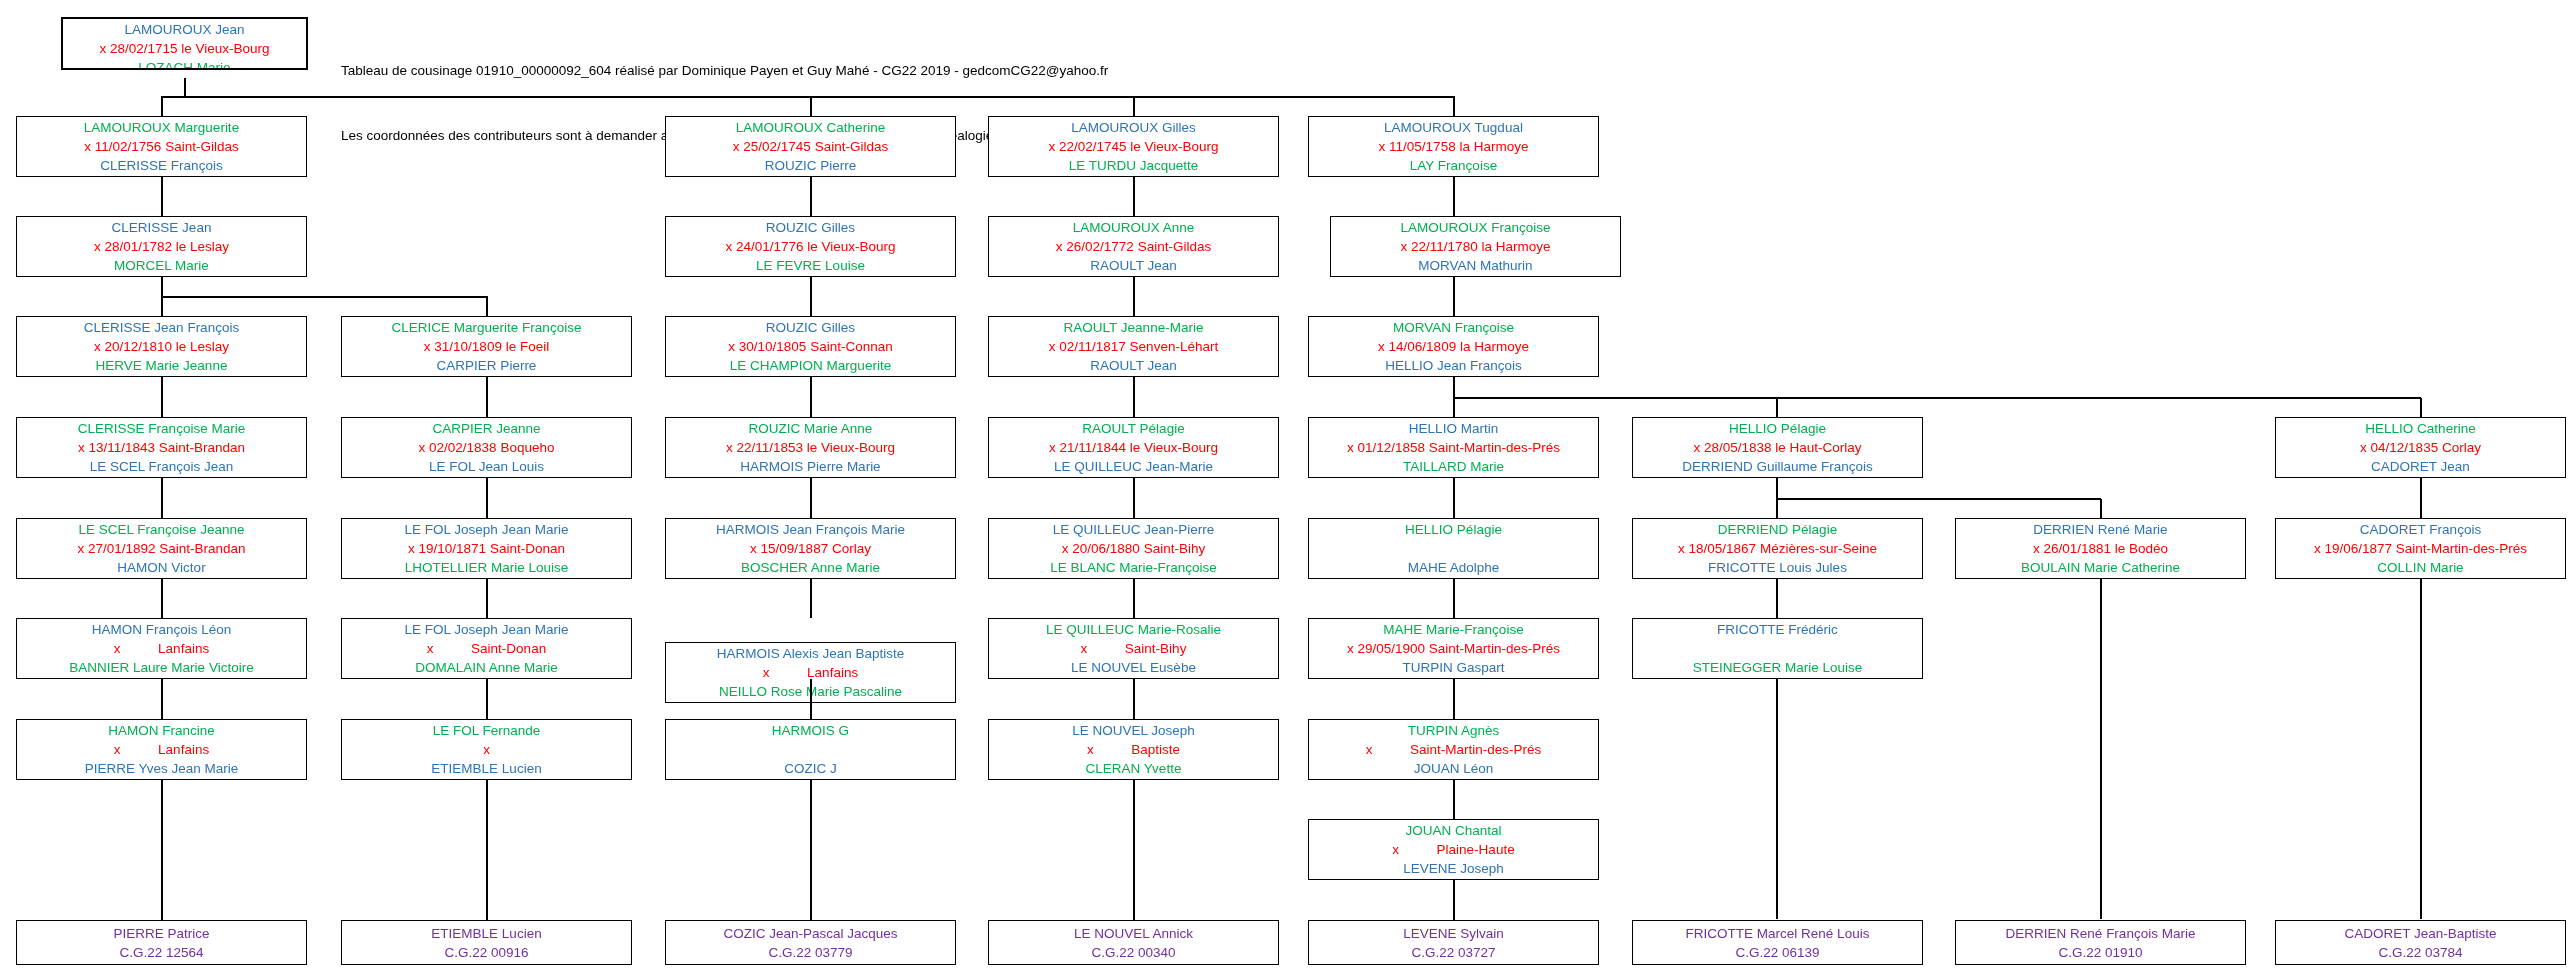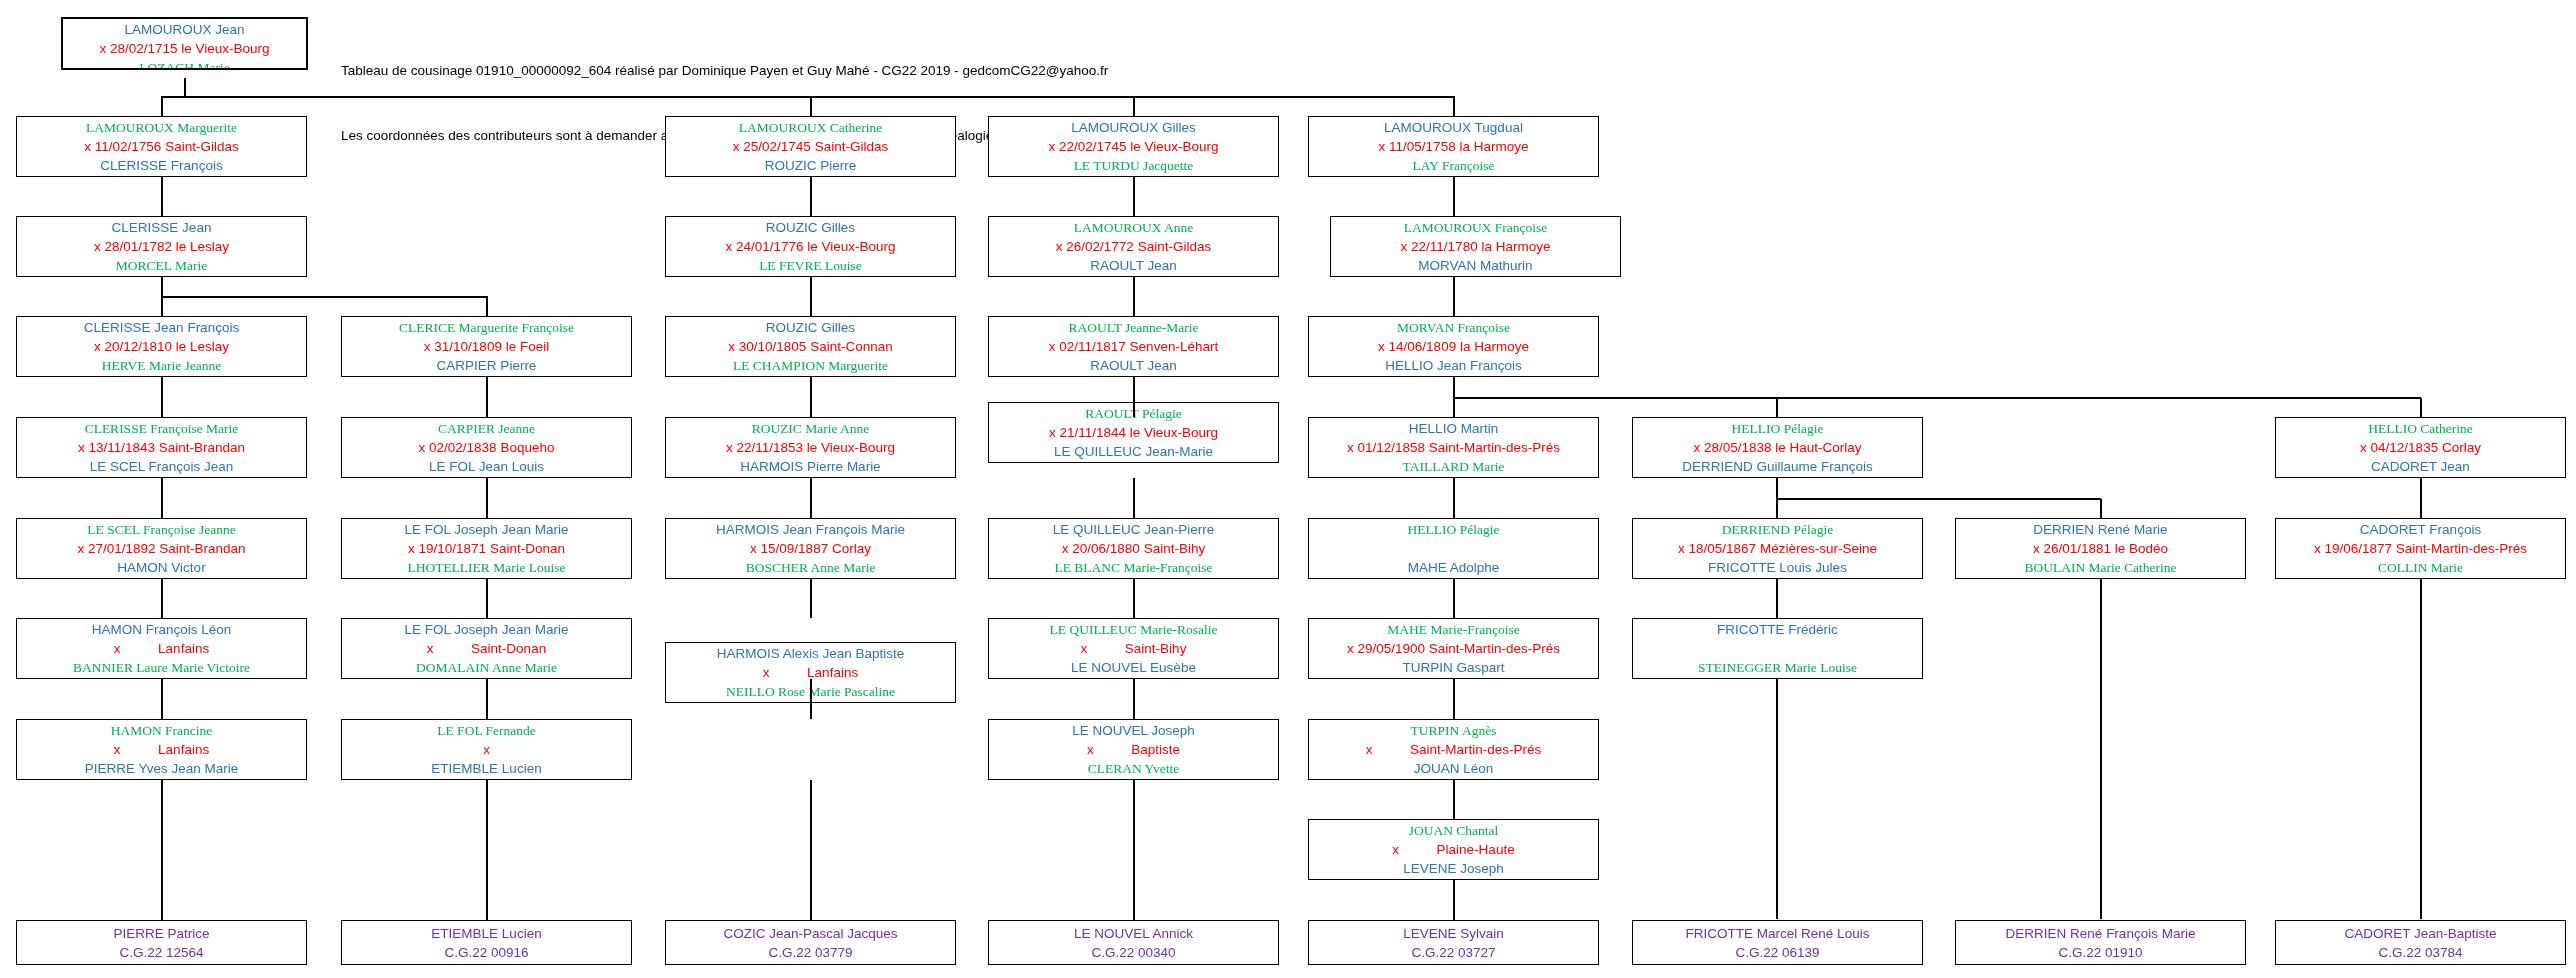--- a/index.html
+++ b/index.html
@@ -13,21 +13,21 @@
     font-size:13.5px;line-height:20px;white-space:pre;
   }
   .hdr .h2{margin-top:5px;}
   .box{
     position:absolute;background:#fff;border:1px solid #000;
     box-sizing:border-box;text-align:center;padding-top:1px;overflow:hidden;
   }
   .box.thick{border-width:2px;}
   .line{height:19px;line-height:19px;font-size:13.5px;white-space:pre;}
   .t-h{color:var(--c-male,#2E74B5);}
-  .t-f{color:var(--c-female,#00B050);font-family:Liberation Serif, serif;}
+  .t-f{color:var(--c-female,#00B050);}
   .t-m{color:var(--c-marriage,#FF0000);}
   .t-c{color:var(--c-contrib,#7030A0);}
   .ln{position:absolute;background:#000;}
 </style>
 </head>
 <body>
 
 <div id="canvas">
   <div class="hdr">
     <div class="h1">Tableau de cousinage 01910_00000092_604 réalisé par Dominique Payen et Guy Mahé - CG22 2019 - gedcomCG22@yahoo.fr</div>
@@ -112,21 +112,21 @@
     <div class="box" style="left: 341px; top: 417px; width: 291px; height: 61px;">
       <div class="line t-f">CARPIER Jeanne</div>
       <div class="line t-m">x 02/02/1838 Boqueho</div>
       <div class="line t-h">LE FOL Jean Louis</div>
     </div>
     <div class="box" style="left: 665px; top: 417px; width: 291px; height: 61px;">
       <div class="line t-f">ROUZIC Marie Anne</div>
       <div class="line t-m">x 22/11/1853 le Vieux-Bourg</div>
       <div class="line t-h">HARMOIS Pierre Marie</div>
     </div>
-    <div class="box" style="left: 988px; top: 402px; width: 291px; height: 61px;">
+    <div class="box" style="left: 988px; top: 417px; width: 291px; height: 61px;">
       <div class="line t-f">RAOULT Pélagie</div>
       <div class="line t-m">x 21/11/1844 le Vieux-Bourg</div>
       <div class="line t-h">LE QUILLEUC Jean-Marie</div>
     </div>
     <div class="box" style="left: 1308px; top: 417px; width: 291px; height: 61px;">
       <div class="line t-h">HELLIO Martin</div>
       <div class="line t-m">x 01/12/1858 Saint-Martin-des-Prés</div>
       <div class="line t-f">TAILLARD Marie</div>
     </div>
     <div class="box" style="left: 1632px; top: 417px; width: 291px; height: 61px;">
@@ -211,20 +211,25 @@
     </div>
     <div class="box" style="left: 16px; top: 719px; width: 291px; height: 61px;">
       <div class="line t-f">HAMON Francine</div>
       <div class="line t-m">x          Lanfains</div>
       <div class="line t-h">PIERRE Yves Jean Marie</div>
     </div>
     <div class="box" style="left: 341px; top: 719px; width: 291px; height: 61px;">
       <div class="line t-f">LE FOL Fernande</div>
       <div class="line t-m">x</div>
       <div class="line t-h">ETIEMBLE Lucien</div>
+    </div>
+    <div class="box" style="left: 665px; top: 719px; width: 291px; height: 61px;">
+      <div class="line t-f">HARMOIS G</div>
+      <div class="line t-m"></div>
+      <div class="line t-h">COZIC J</div>
     </div>
     <div class="box" style="left: 988px; top: 719px; width: 291px; height: 61px;">
       <div class="line t-h">LE NOUVEL Joseph</div>
       <div class="line t-m">x          Baptiste</div>
       <div class="line t-f">CLERAN Yvette</div>
     </div>
     <div class="box" style="left: 1308px; top: 719px; width: 291px; height: 61px;">
       <div class="line t-f">TURPIN Agnès</div>
       <div class="line t-m">x          Saint-Martin-des-Prés</div>
       <div class="line t-h">JOUAN Léon</div>

